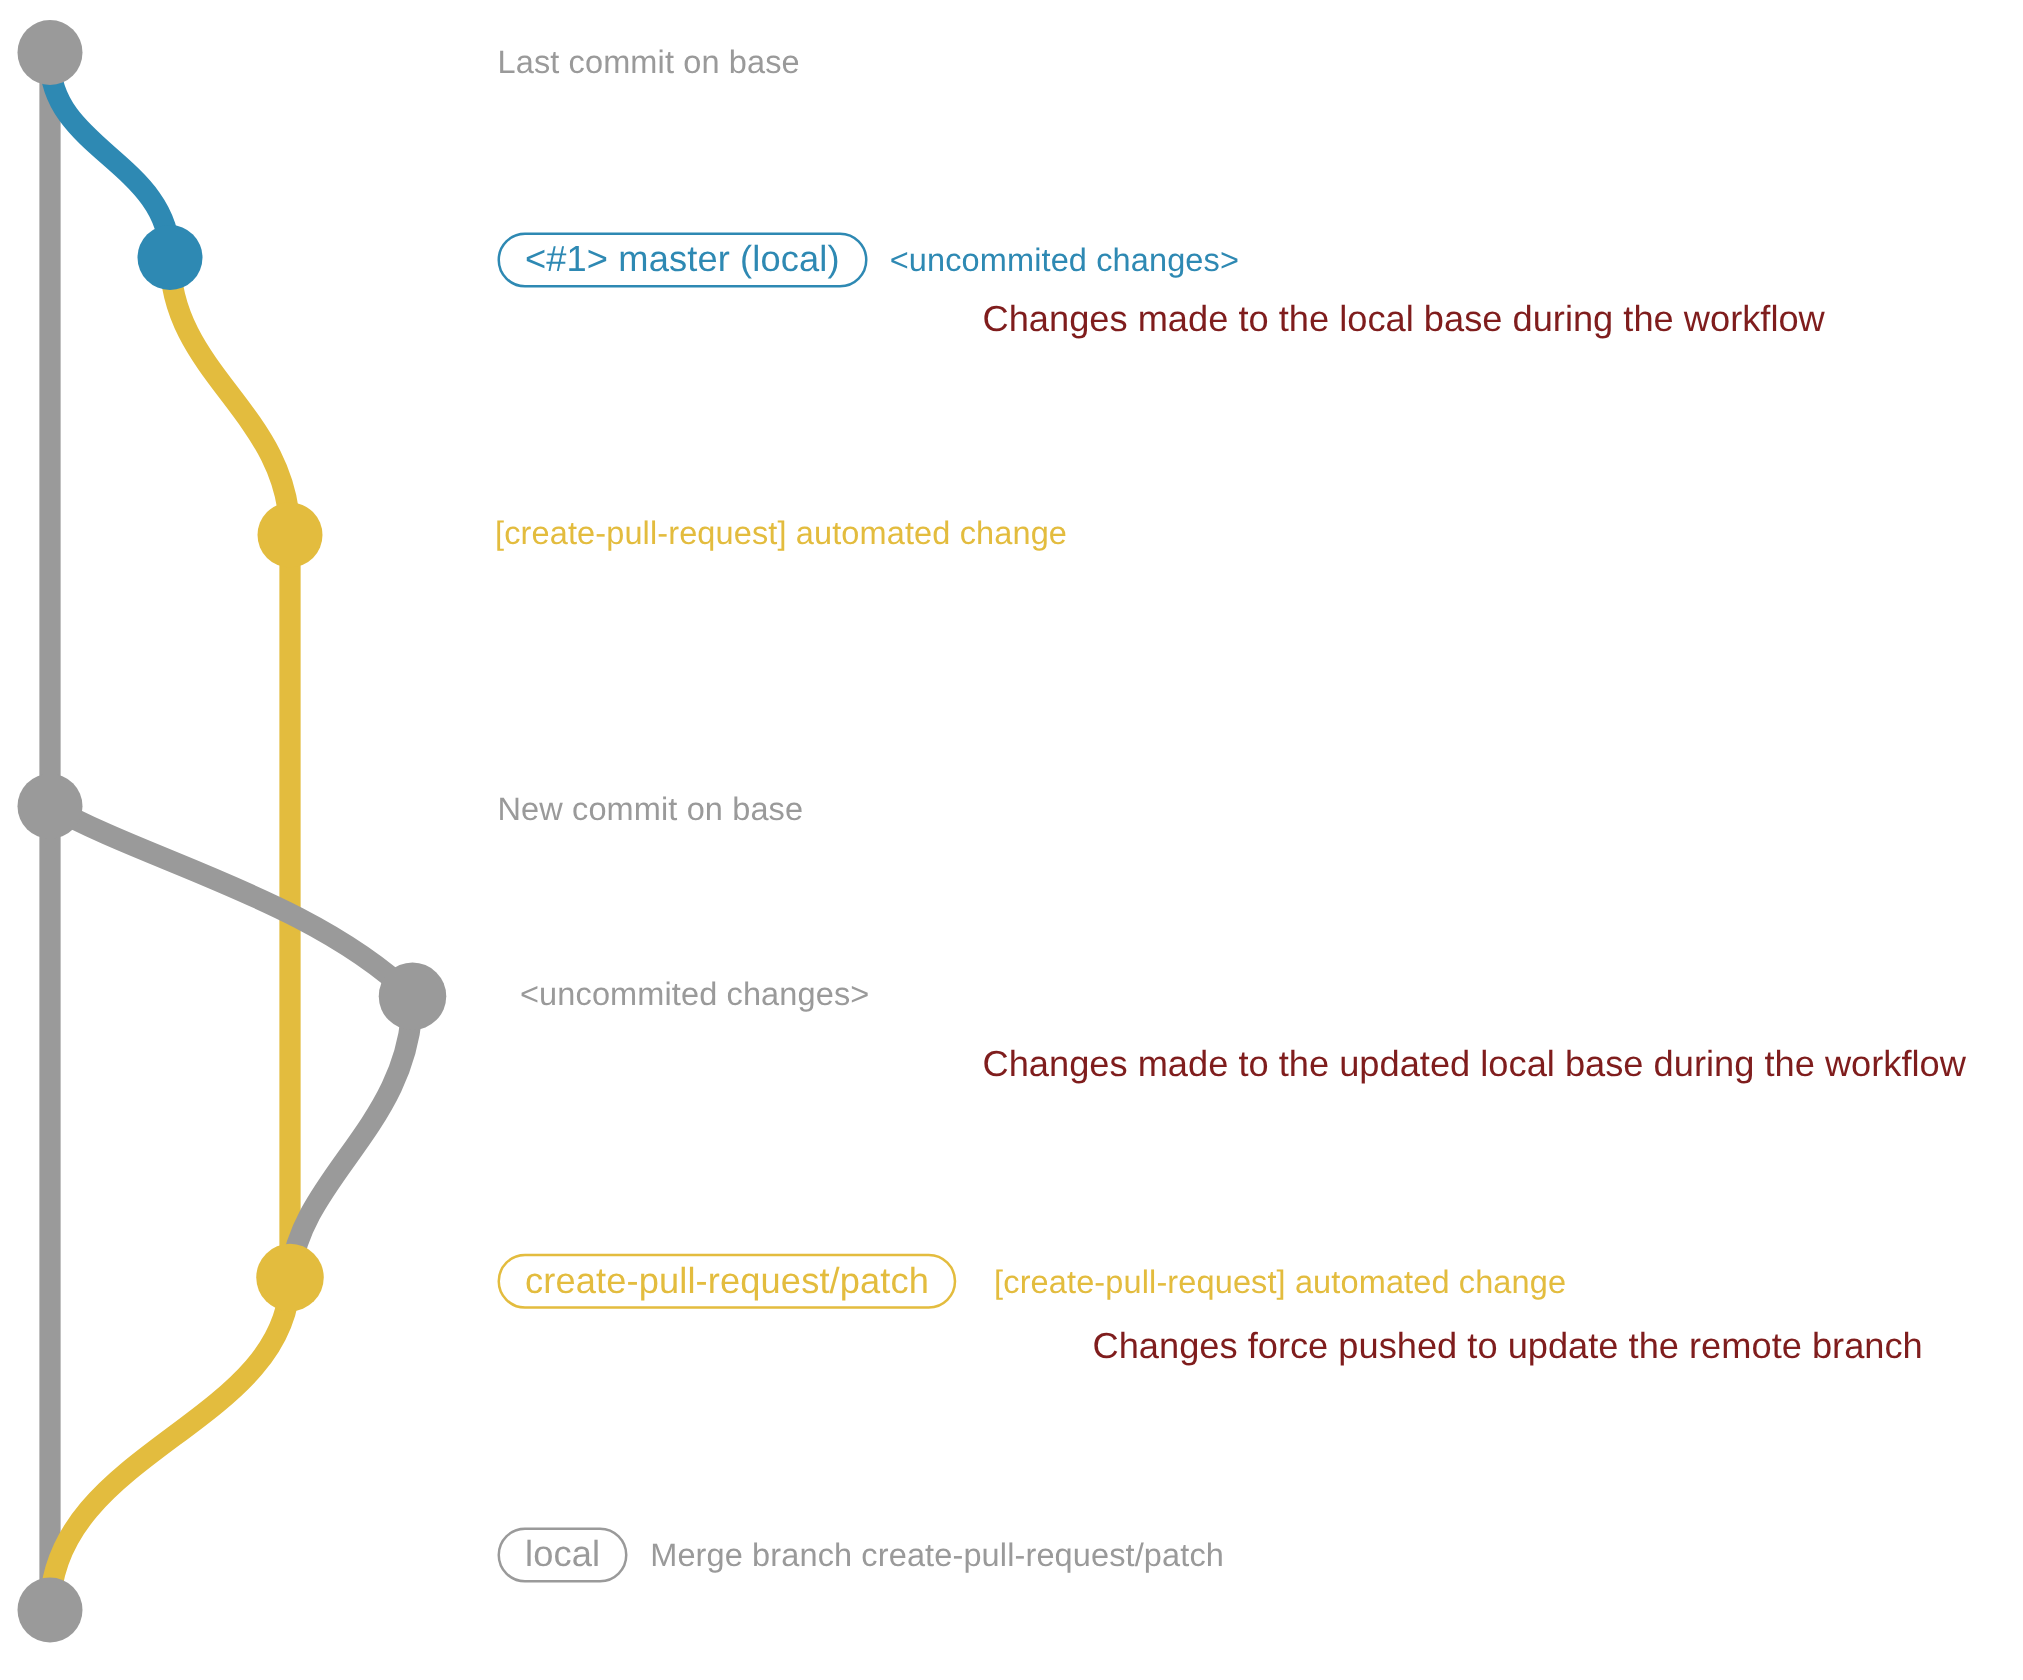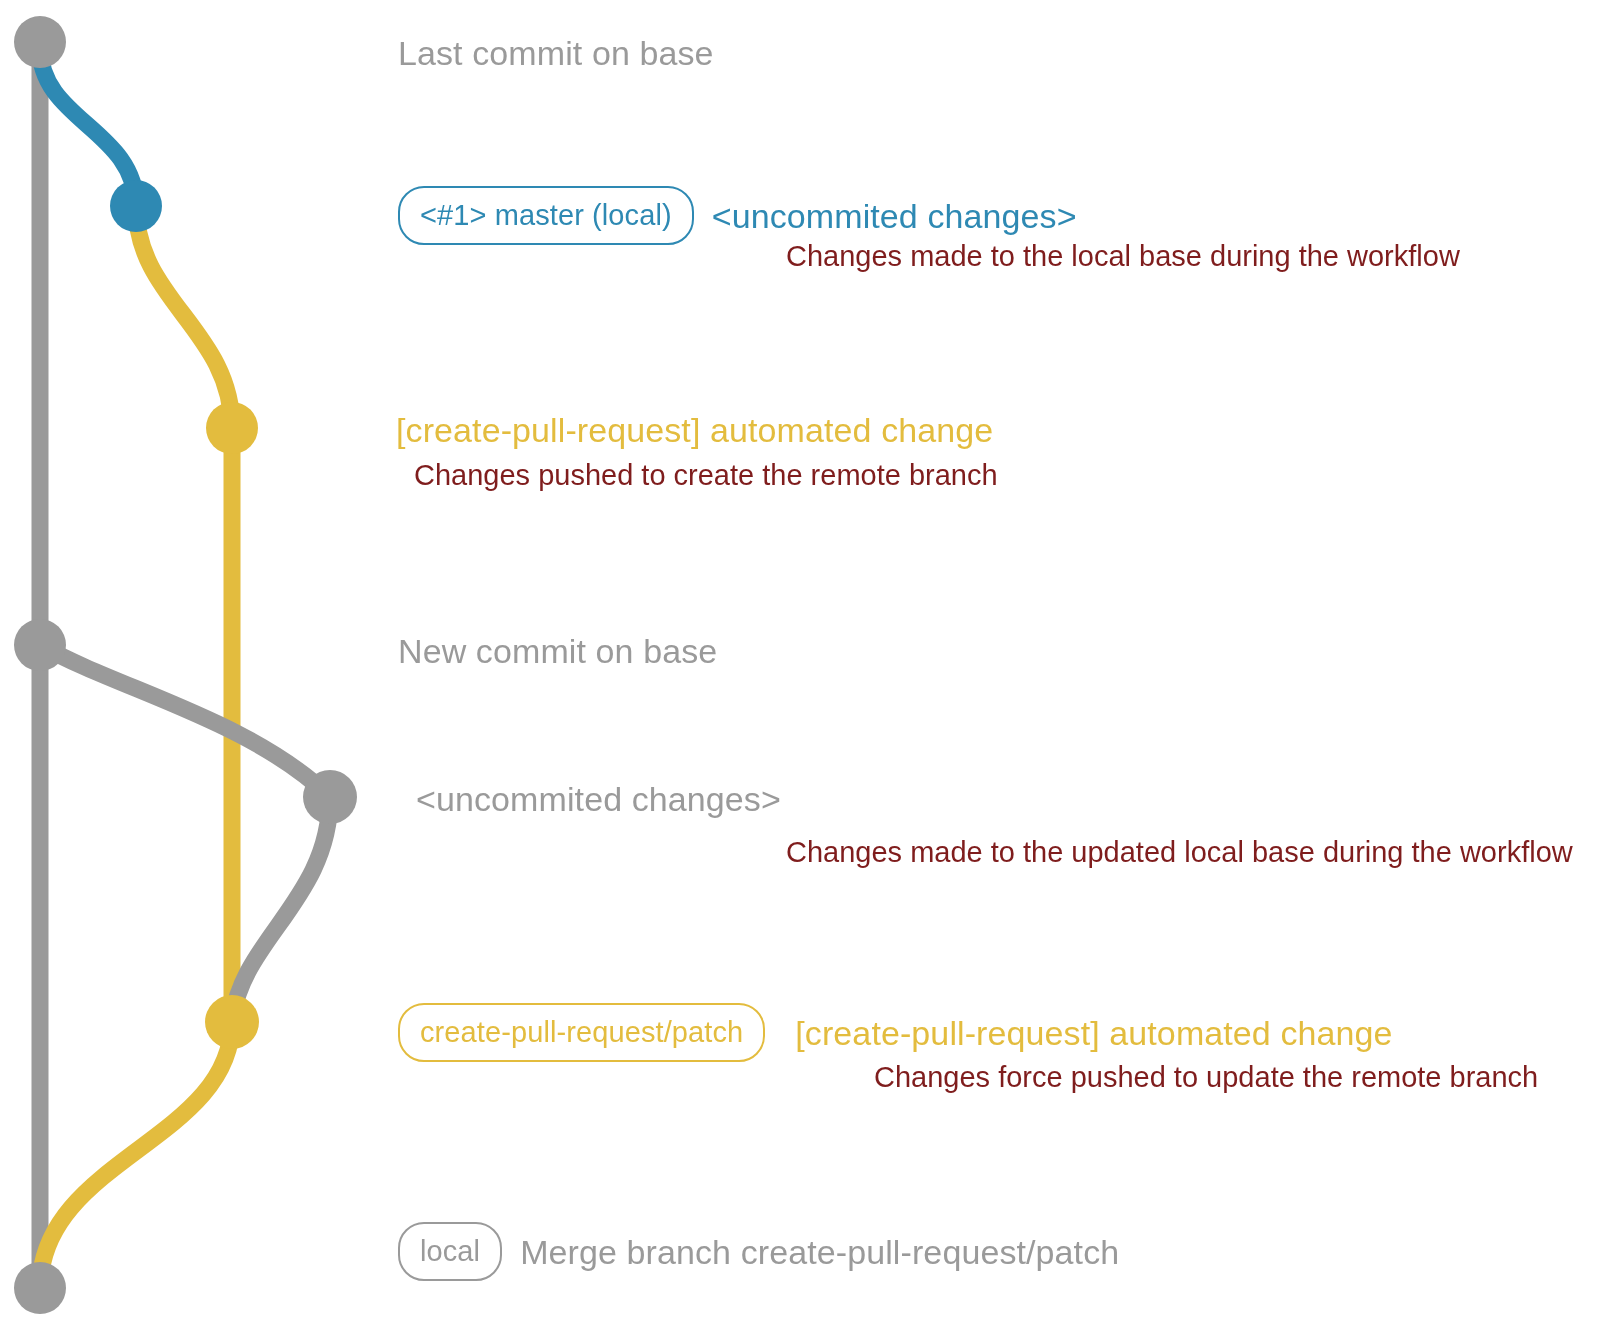--- a/index.html
+++ b/index.html
@@ -40,37 +40,37 @@
     align-items: center;
     white-space: nowrap;
   }
 
   
   .ref-badge {
     display: inline-flex;
     align-items: center;
     justify-content: center;
     box-sizing: border-box;
-    height: 59px;
+    height: 44px;
     padding: 0 20px;
     border: 2px solid #9a9a9a;
     border-radius: 26px;
     font-size: 29px;
     line-height: 1;
     color: #9a9a9a;
     background: transparent;
     letter-spacing: 0.1px;
   }
   .ref-badge.blue   { border-color: #2e89b3; color: #2e89b3; }
   .ref-badge.yellow { border-color: #e3bc3e; color: #e3bc3e; }
   .ref-badge.gray   { border-color: #9a9a9a; color: #9a9a9a; }
 
   
   .subject {
-    font-size: 34px;
+    font-size: 26px;
     line-height: 1;
     color: #9a9a9a;
     letter-spacing: 0.1px;
   }
   .subject.blue   { color: #2e89b3; }
   .subject.yellow { color: #e3bc3e; }
   .subject.gray   { color: #9a9a9a; }
   .subject.with-gap { margin-left: 18px; }
 
   
@@ -119,21 +119,20 @@
 
   <div class="row" style="left:398px; top:186px;">
     <span class="ref-badge blue">&lt;#1&gt; master (local)</span>
     <span class="subject blue with-gap">&lt;uncommited changes&gt;</span>
   </div>
   <div class="caption" style="left:786px; top:242px;">Changes made to the local base during the workflow</div>
 
   <div class="row" style="left:396px; top:413px;">
     <span class="subject yellow">[create-pull-request] automated change</span>
   </div>
-  <div class="caption" style="left:414px; top:461px;">Changes pushed to create the remote branch</div>
 
   <div class="row" style="left:398px; top:634px;">
     <span class="subject gray">New commit on base</span>
   </div>
 
   <div class="row" style="left:398px; top:782px;">
     <span class="subject gray with-gap">&lt;uncommited changes&gt;</span>
   </div>
   <div class="caption" style="left:786px; top:838px;">Changes made to the updated local base during the workflow</div>
 

